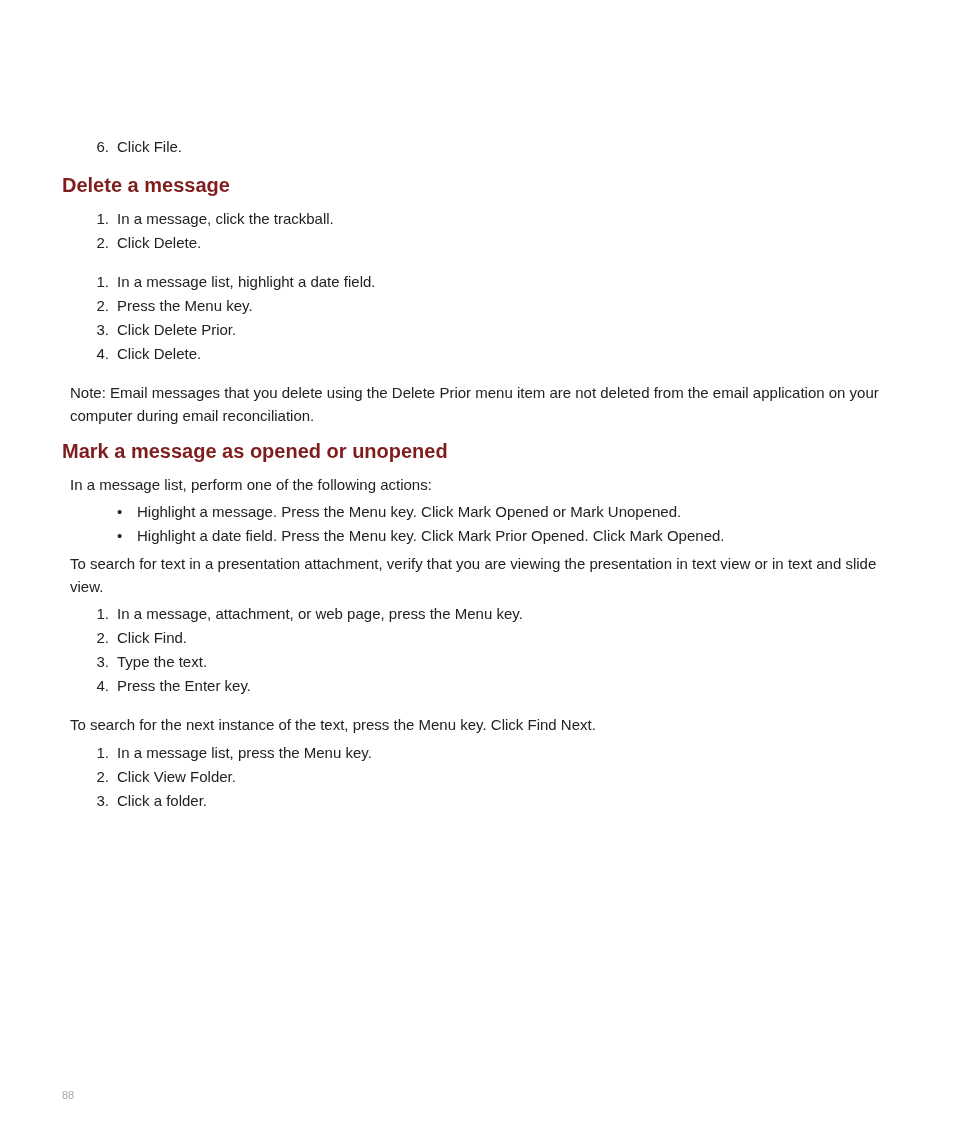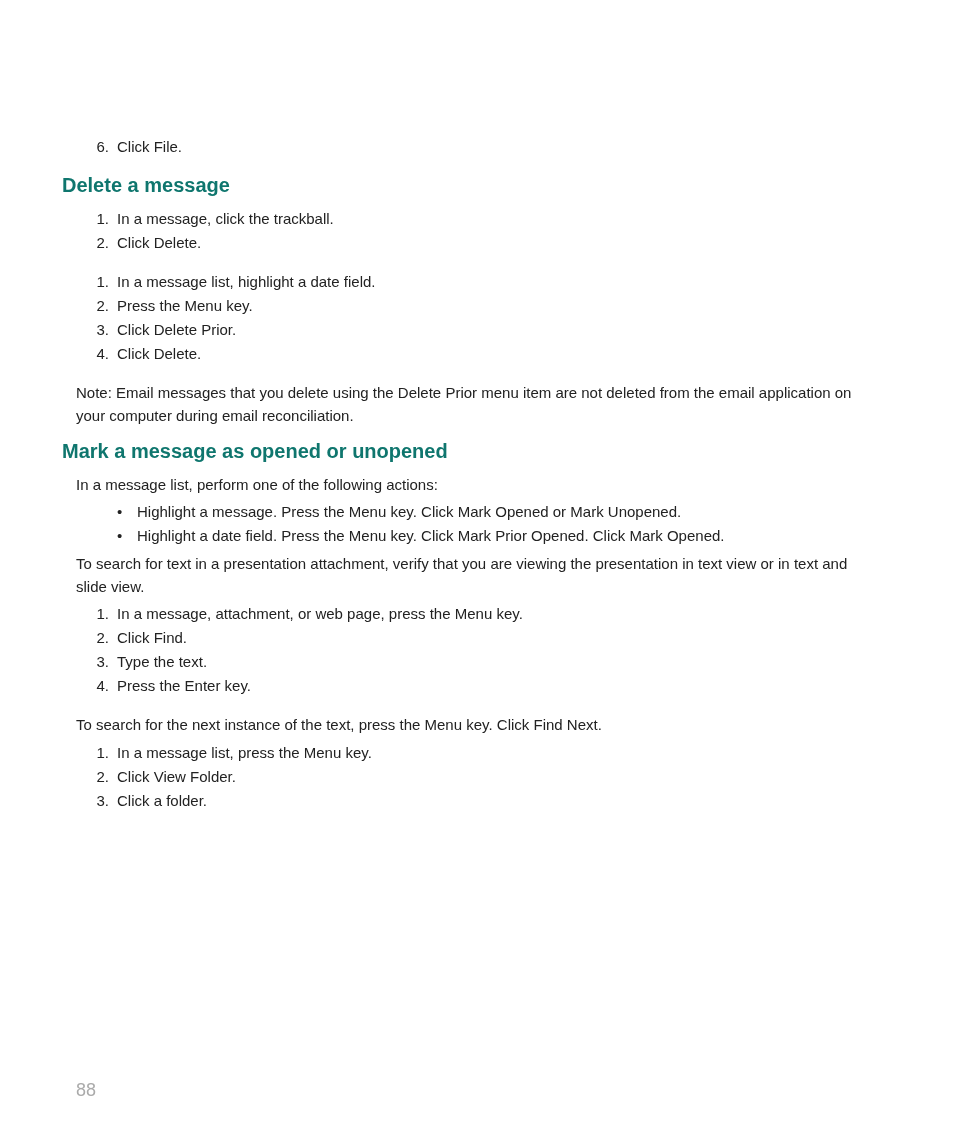--- a/index.html
+++ b/index.html
@@ -27,44 +27,44 @@
   .ol-num {
     width: 22px;
     flex-shrink: 0;
     text-align: right;
     margin-right: 8px;
   }
   .ol-text { flex: 1; }
   h2 {
     font-size: 20px;
     font-weight: 700;
-    color: #0f766e;
+    color: #7f1d1d;
     margin: 12px 0 10px 0;
   }
   .para {
     font-size: 15px;
     line-height: 1.55;
-    margin: 4px 14px;
+    margin: 4px 8px;
   }
   .bullet {
     display: flex;
     font-size: 15px;
     line-height: 1.6;
     margin-left: 55px;
   }
   .bullet-dot {
     width: 20px;
     flex-shrink: 0;
   }
   .bullet-text { flex: 1; }
   .page-num {
     position: absolute;
     bottom: 44px;
-    left: 76px;
-    font-size: 18px;
+    left: 62px;
+    font-size: 11px;
     color: #aaa;
   }
   b { font-weight: 400; }
 </style>
 </head>
 <body>
 
 <div class="page">
 
   <div class="ol-context">

